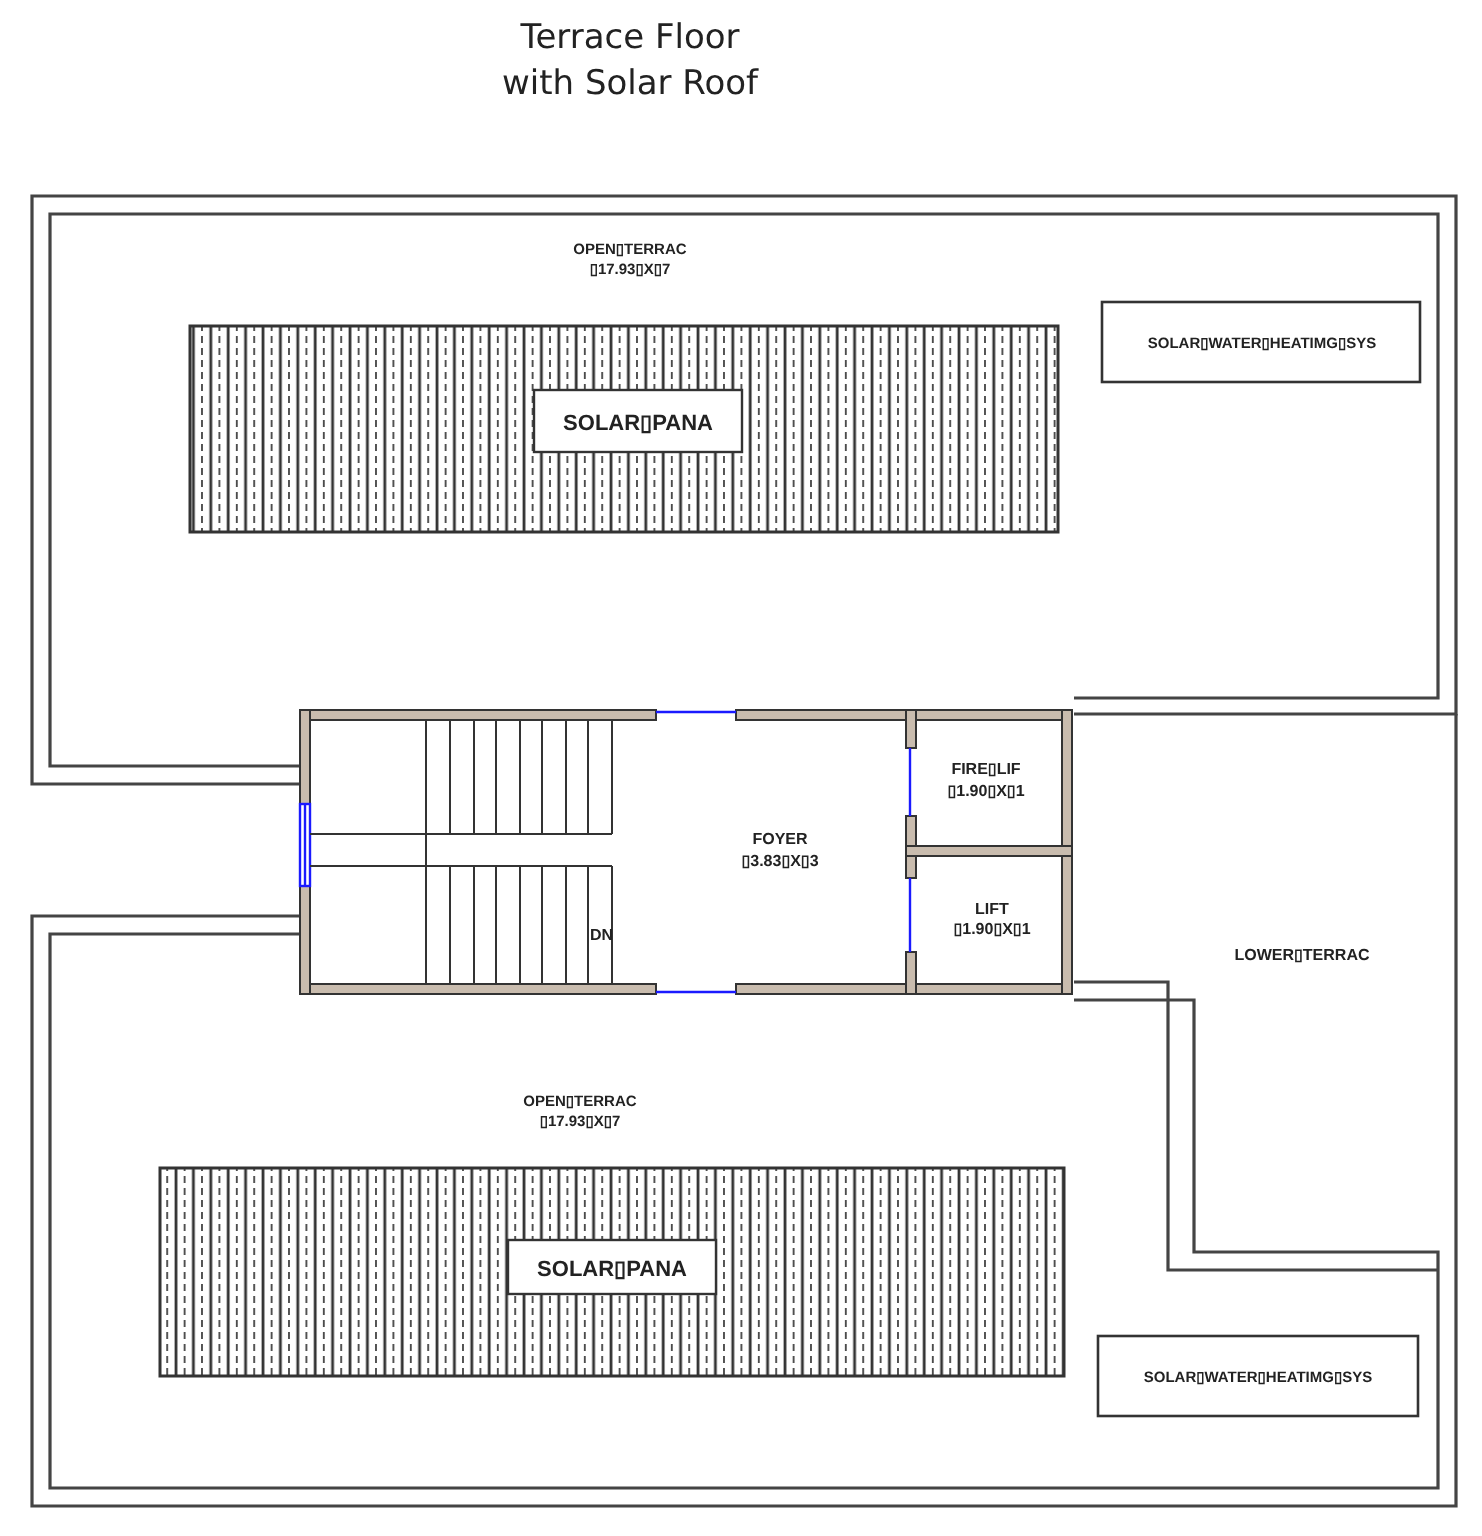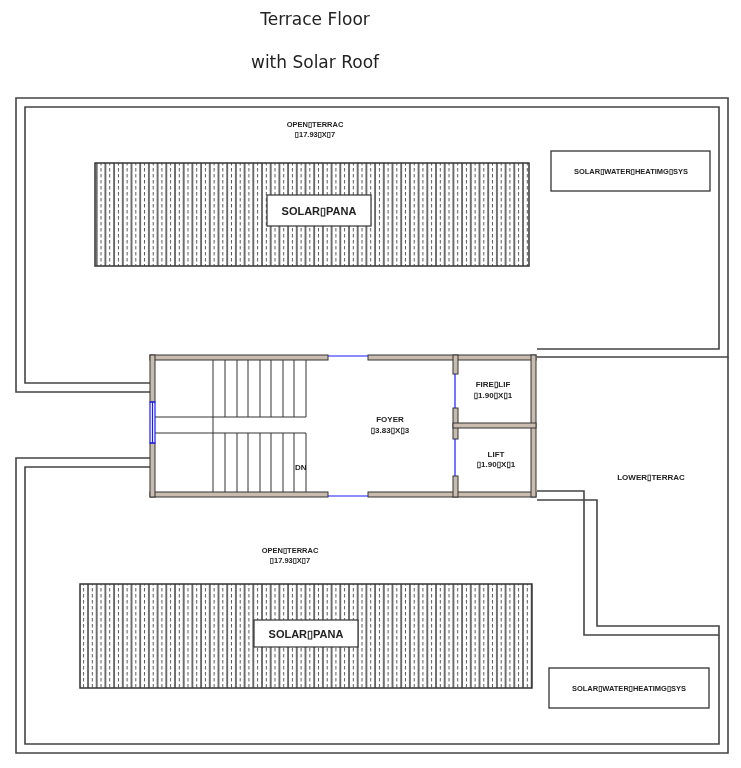--- a/index.html
+++ b/index.html
@@ -1,19 +1,19 @@
 <!DOCTYPE html>
 <html><head>
 <meta charset="utf-8">
 <style>
   html, body { margin:0; padding:0; background:#ffffff; }
   body { width:741px; height:768px; position:relative; overflow:hidden; font-family:"Liberation Sans", sans-serif; }
   .title { position:absolute; left:0; width:630px; text-align:center; font-family:"DejaVu Sans", sans-serif; font-size:17px; color:#222; line-height:22px; }
   #t1 { top:8px; }
-  #t2 { top:31px;margin-top:20px; }
+  #t2 { top:31px; }
   svg { position:absolute; left:0; top:0; }
   .lbl { font-family:"Liberation Sans", sans-serif; font-weight:bold; fill:#222; }
   .sm { font-size:7.5px; }
   .md { font-size:8px; }
   .lg { font-size:11px; }
 </style>
 </head>
 <body>
 
 <div id="t1" class="title">Terrace Floor</div>

